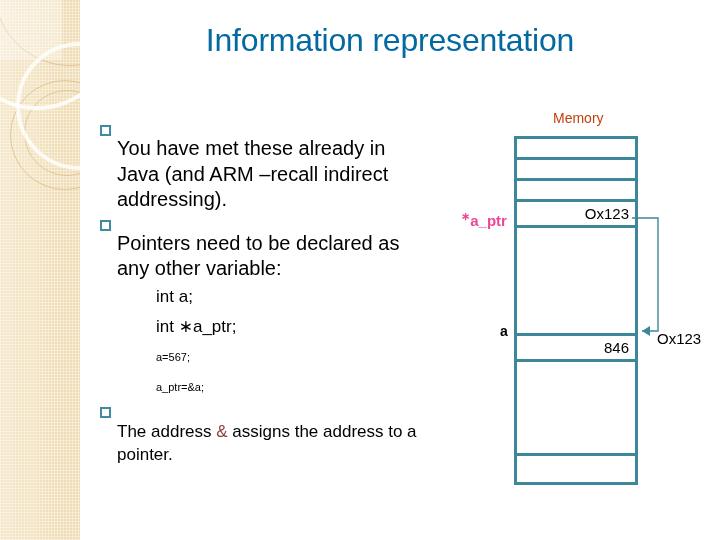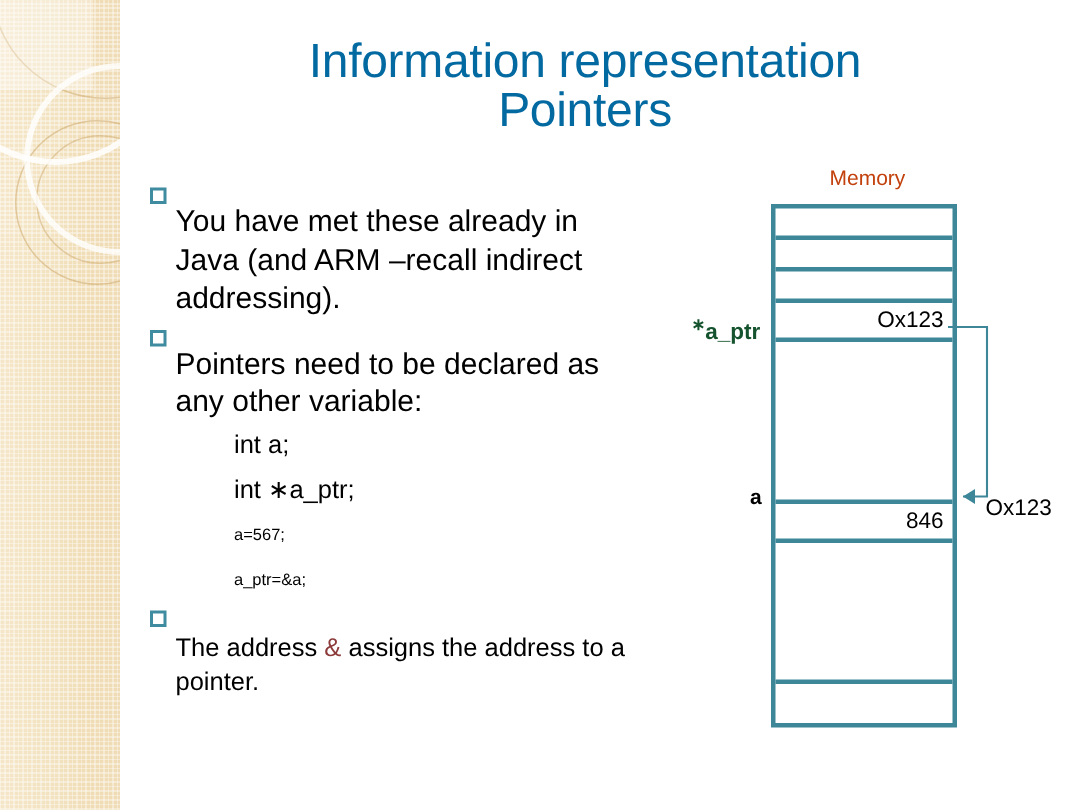--- a/index.html
+++ b/index.html
@@ -185,21 +185,21 @@
     justify-content: flex-end;
   }
   .mem-cell.last { border-bottom: none; }
 
   .label-aptr {
     position: absolute;
     left: 21px;
     top: 100px;
     font-size: 15px;
     font-weight: bold;
-    color: #14532d;
+    color: #ec4899;
     white-space: nowrap;
   }
   .label-aptr sup {
     font-size: 11px;
     vertical-align: super;
     font-weight: bold;
   }
   .label-a {
     position: absolute;
     left: 60px;
@@ -237,21 +237,20 @@
     <div class="arc arc-tan-big"></div>
     <div class="arc arc-tan-mid"></div>
     <div class="arc arc-tan-small"></div>
     <div class="arc arc-white-big"></div>
     <div class="arc arc-white-mid"></div>
     <div class="sidebar-corner"></div>
   </div>
 
   <div class="title">
     <div>Information representation</div>
-    <div>Pointers</div>
   </div>
 
   <div class="body">
 
     <div class="bullet-row">
       <div class="bullet-box"></div>
       <div class="bullet-text">You have met these already in Java (and ARM –recall indirect addressing).</div>
     </div>
 
     <div class="bullet-row">

